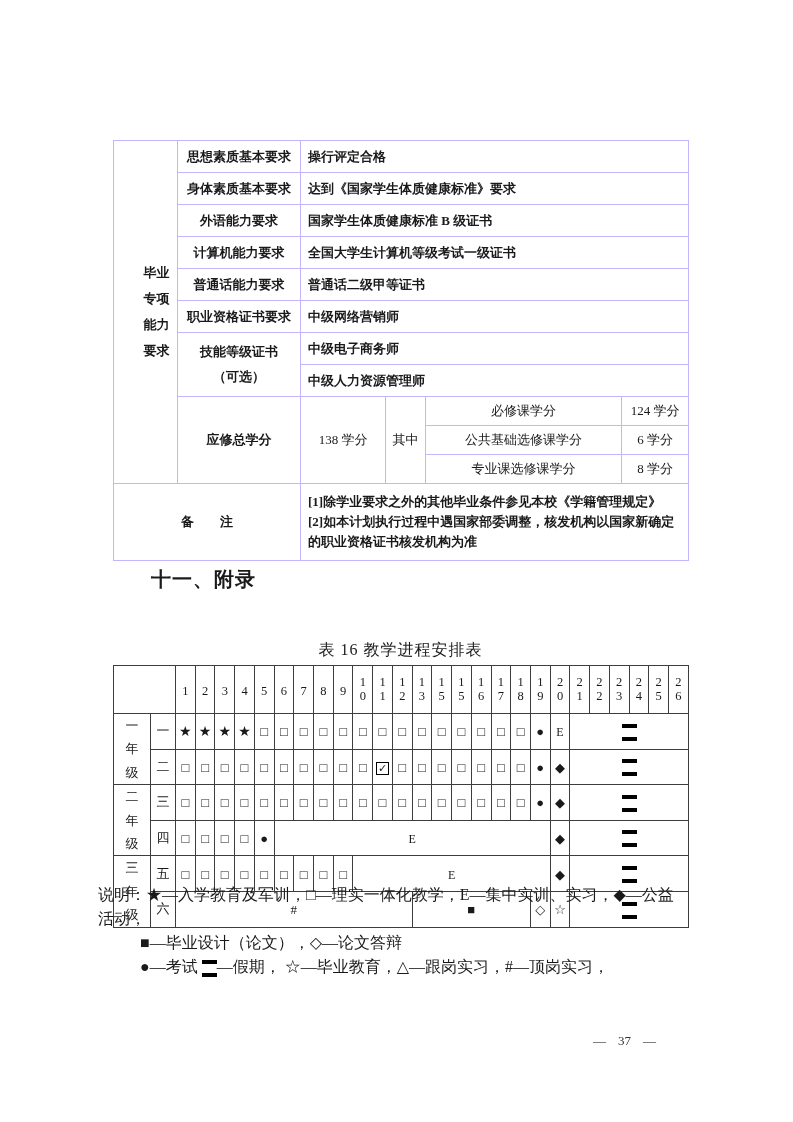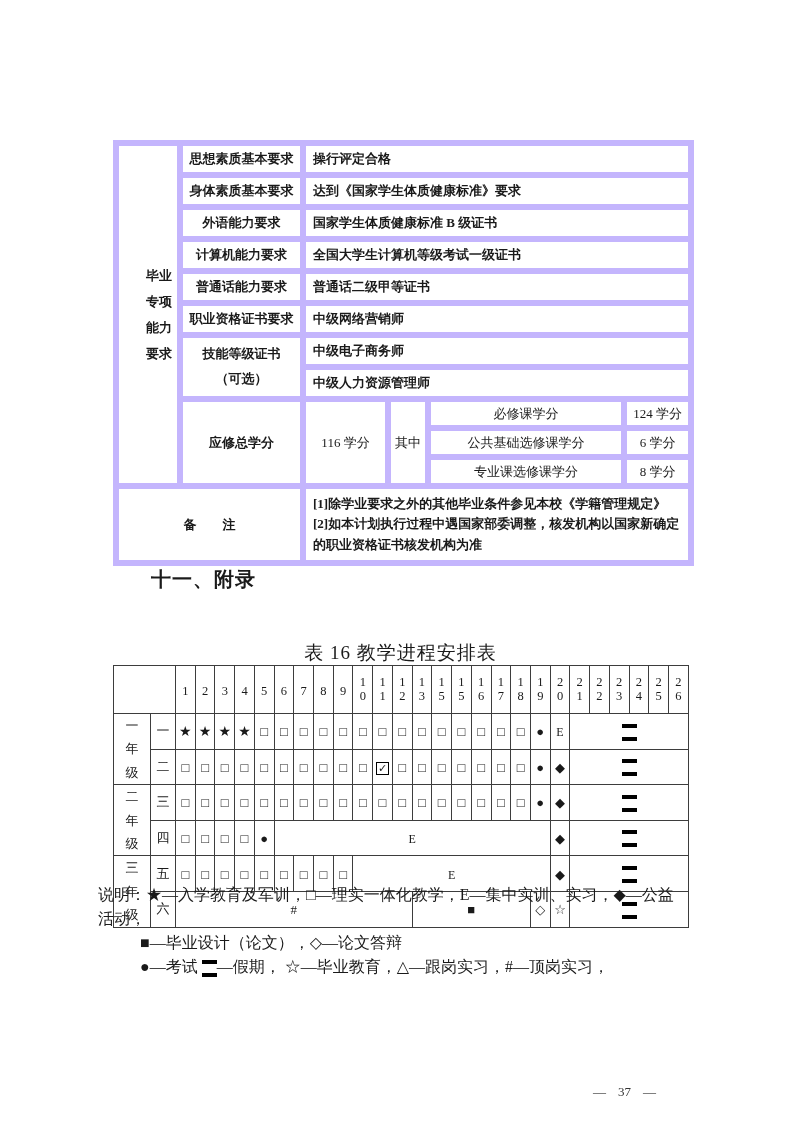--- a/index.html
+++ b/index.html
@@ -6,36 +6,36 @@
   body{
     width:793px;height:1122px;background:#ffffff;
     font-family:"Liberation Serif","DejaVu Serif",serif;
     color:#1a1a1a;
   }
   .page{position:relative;width:793px;height:1122px;overflow:hidden;background:#fff;}
 
   
   table{border-collapse:collapse;table-layout:fixed;}
   .t1{position:absolute;left:113px;top:140px;width:575px;}
-  .t1 td{border:6px solid #c4b5fd;font-size:13px;vertical-align:middle;padding:0 4px;overflow:hidden;}
+  .t1 td{border:1px solid #c4b5fd;font-size:13px;vertical-align:middle;padding:0 4px;overflow:hidden;}
   .t1 .lbl{font-weight:bold;text-align:center;padding:0 2px;}
   .t1 .val{text-align:left;padding-left:7px;font-weight:bold;}
   .t1 .ctr{text-align:center;}
   .t1 tr.r{height:32px;}
   .t1 tr.cr{height:29px;}
   .t1 tr.rk{height:77px;}
   .grp div{line-height:2.0;margin-left:22px;}
   .two-line div{line-height:1.9;}
   .remark-val{line-height:1.55;padding:4px 8px 4px 7px;}
 
   
   .h-sec{position:absolute;left:151px;top:566px;font-family:"Liberation Sans","DejaVu Sans",sans-serif;
          font-weight:bold;font-size:20px;letter-spacing:1px;}
   .h-sub{position:absolute;left:146px;top:604px;font-size:18px;letter-spacing:2px;}
-  .h-cap{position:absolute;left:113px;top:640px;width:575px;text-align:center;font-size:19px;letter-spacing:1px;}
+  .h-cap{position:absolute;left:113px;top:640px;width:575px;text-align:center;font-size:16px;letter-spacing:1px;}
 
   
   .t2{position:absolute;left:113px;top:665px;width:575px;}
   .t2 th,.t2 td{border:1px solid #3d3d3d;padding:0;text-align:center;vertical-align:middle;font-weight:normal;}
   .t2 thead th{height:47px;}
   .t2 tbody tr{height:27px;}
   .wknum{display:inline-block;max-width:8px;word-break:break-all;line-height:1.15;font-size:12.5px;}
   .vert{display:inline-block;width:14px;word-break:break-all;line-height:1.8;font-size:13px;}
   .sem{font-size:13px;}
   .sym{font-size:13px;line-height:1;}
@@ -45,21 +45,21 @@
   .sym-hash{font-size:13px;}
   .dbar{display:inline-block;width:15px;height:9px;border-top:4px solid #000;border-bottom:4px solid #000;vertical-align:middle;}
   .chk{display:inline-flex;align-items:center;justify-content:center;width:11px;height:11px;
        border:1px solid #000;font-size:11px;line-height:1;vertical-align:middle;}
 
   
   .legend{position:absolute;left:98px;top:883px;width:580px;font-size:16px;line-height:1.5;}
   .legend .ind{margin-left:42px;}
 
   
-  .pageno{position:absolute;left:593px;top:1084px;font-size:13px;color:#333;}
+  .pageno{position:absolute;left:593px;top:1033px;font-size:13px;color:#333;}
   .pageno .num{padding:0 12px;}
 </style>
 </head>
 <body>
 
 <div class="page">
 
   <table class="t1">
     <colgroup>
       <col style="width:64px">
@@ -103,21 +103,21 @@
         <div>技能等级证书</div>
         <div>（可选）</div>
       </td>
       <td class="val" colspan="4">中级电子商务师</td>
     </tr>
     <tr class="r">
       <td class="val" colspan="4">中级人力资源管理师</td>
     </tr>
     <tr class="cr">
       <td class="lbl" rowspan="3">应修总学分</td>
-      <td class="ctr" rowspan="3">116 学分</td>
+      <td class="ctr" rowspan="3">138 学分</td>
       <td class="ctr" rowspan="3">其中</td>
       <td class="ctr">必修课学分</td>
       <td class="ctr">124 学分</td>
     </tr>
     <tr class="cr">
       <td class="ctr">公共基础选修课学分</td>
       <td class="ctr">6 学分</td>
     </tr>
     <tr class="cr">
       <td class="ctr">专业课选修课学分</td>

